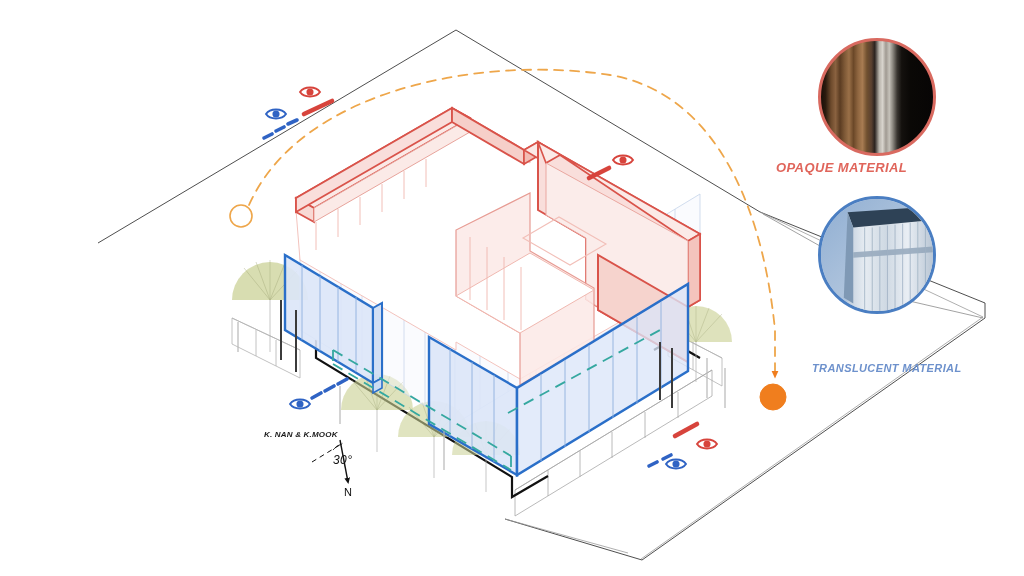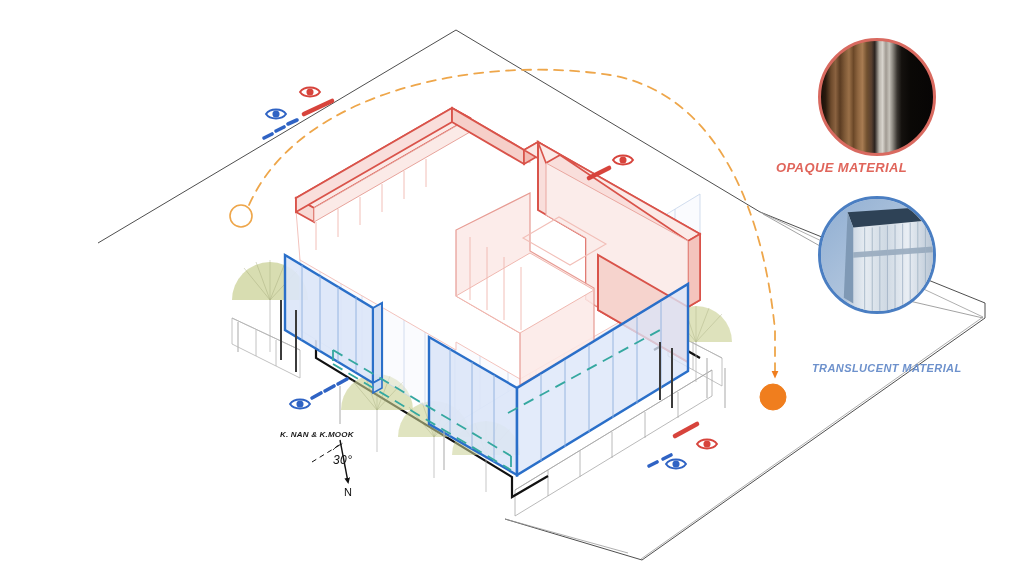--- a/index.html
+++ b/index.html
@@ -47,21 +47,20 @@
     margin-top: 44px;
   }
   .cap-authors {
     font-size: 8px;
     font-weight: bold;
     font-style: italic;
     color: #1a1a1a;
     left: 264px;
     top: 430px;
     letter-spacing: 0.2px;
-    margin-left: 16px;
   }
   .cap-north {
     font-size: 11px;
     font-style: normal;
     font-weight: normal;
     color: #111111;
     left: 344px;
     top: 486px;
   }
   .cap-angle {

